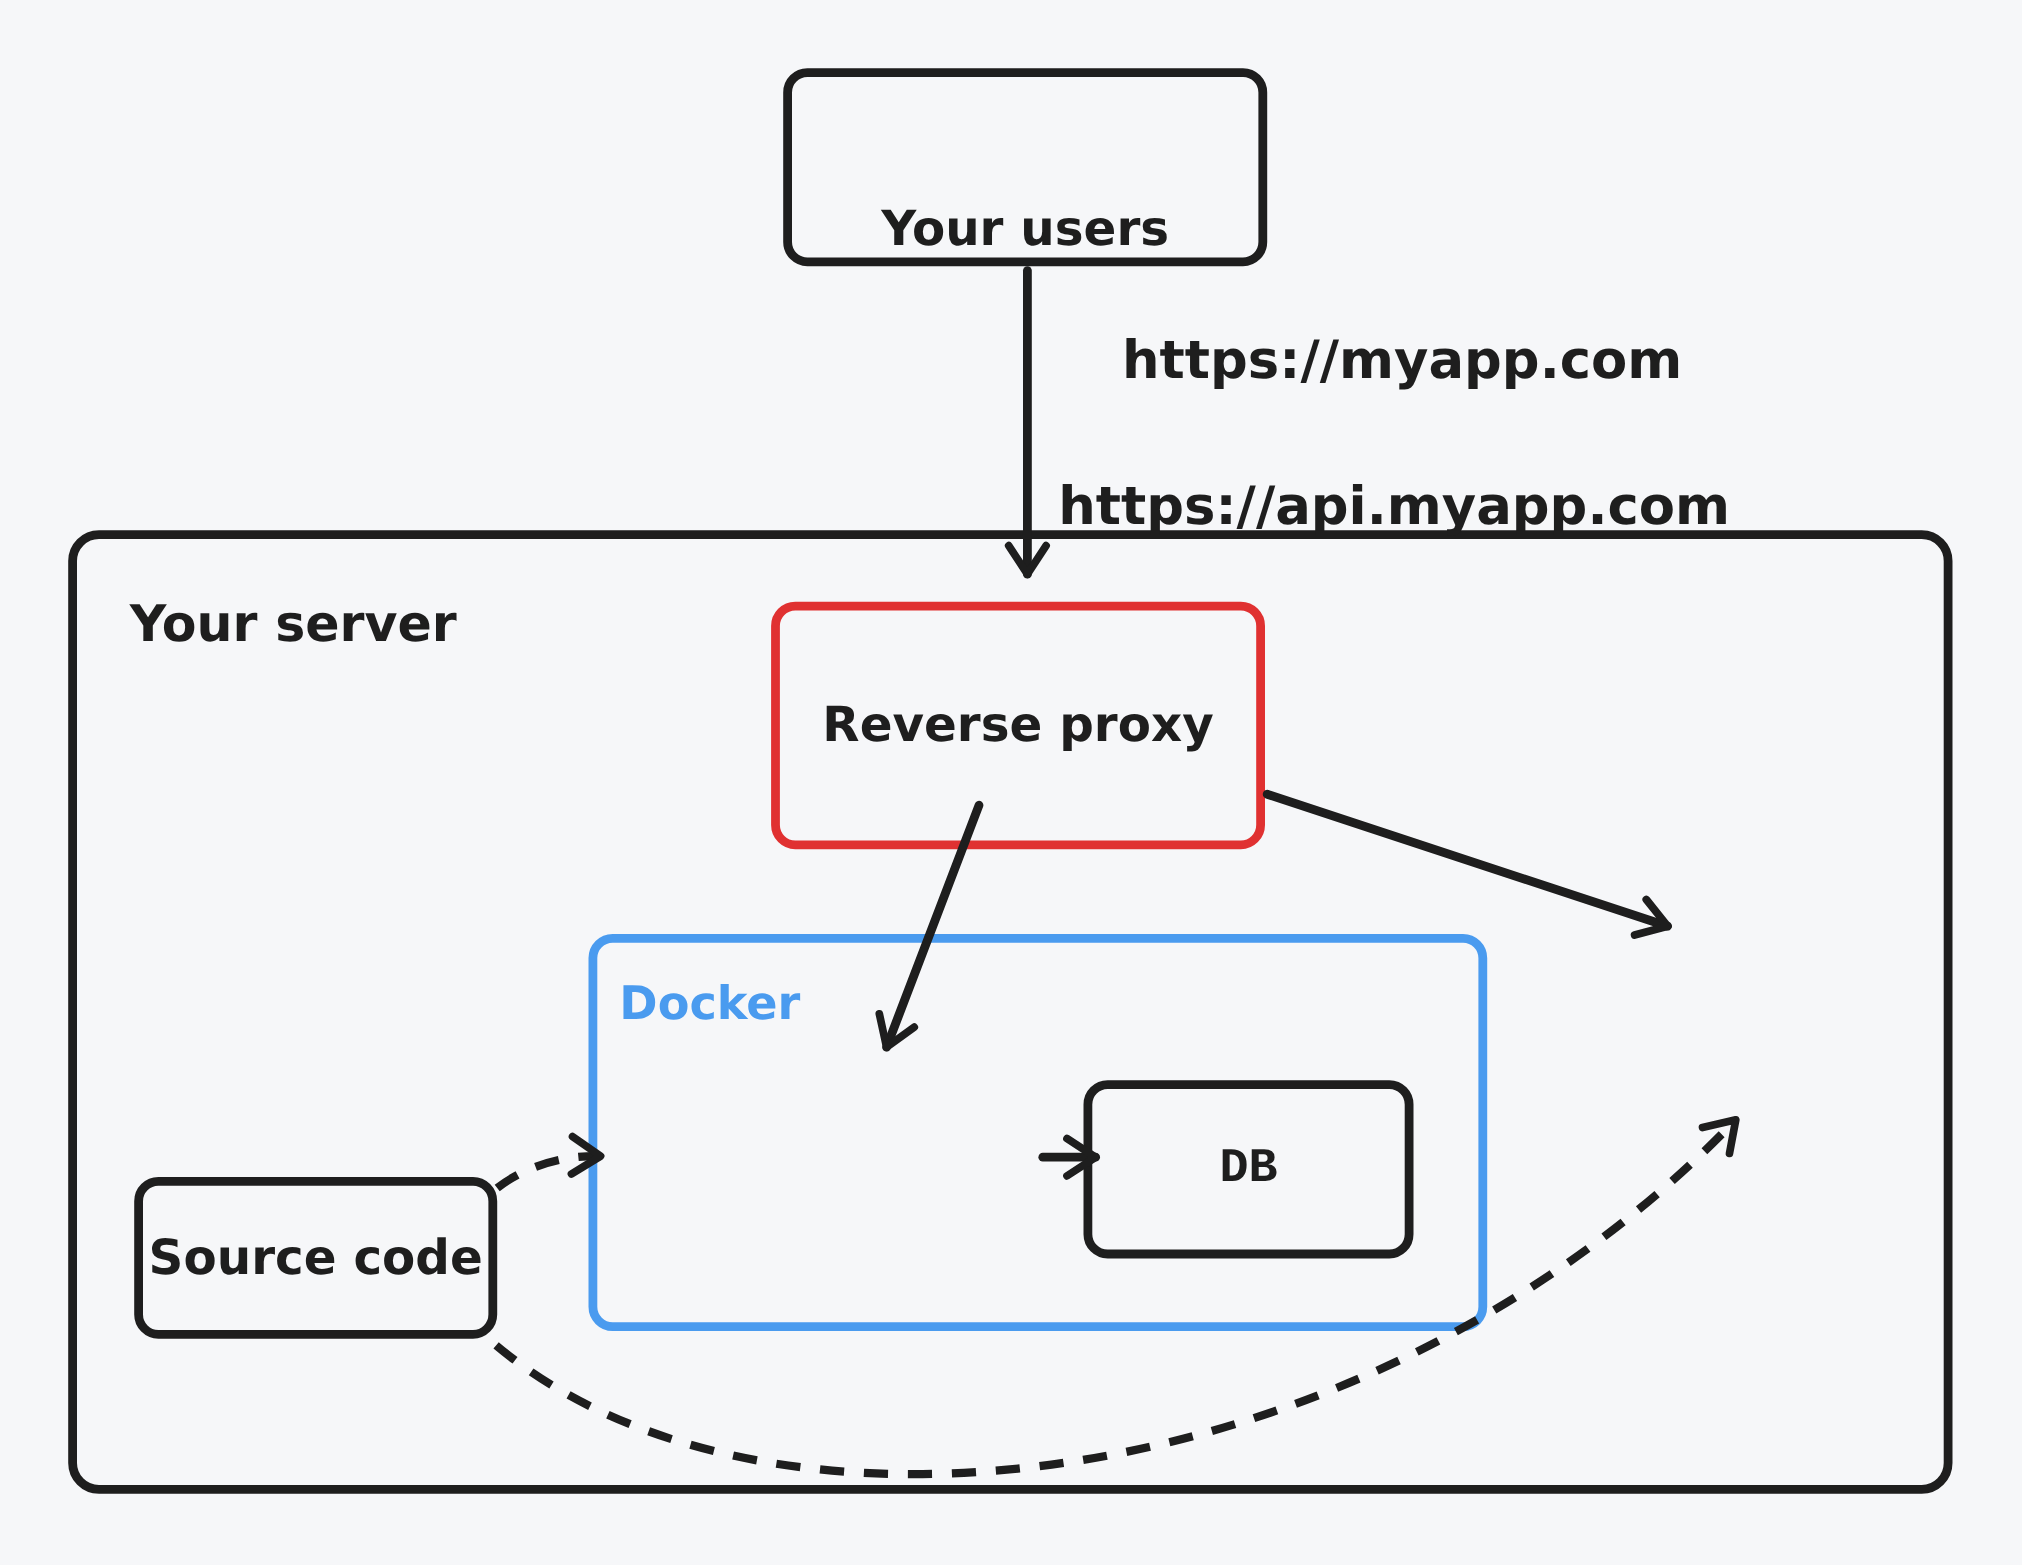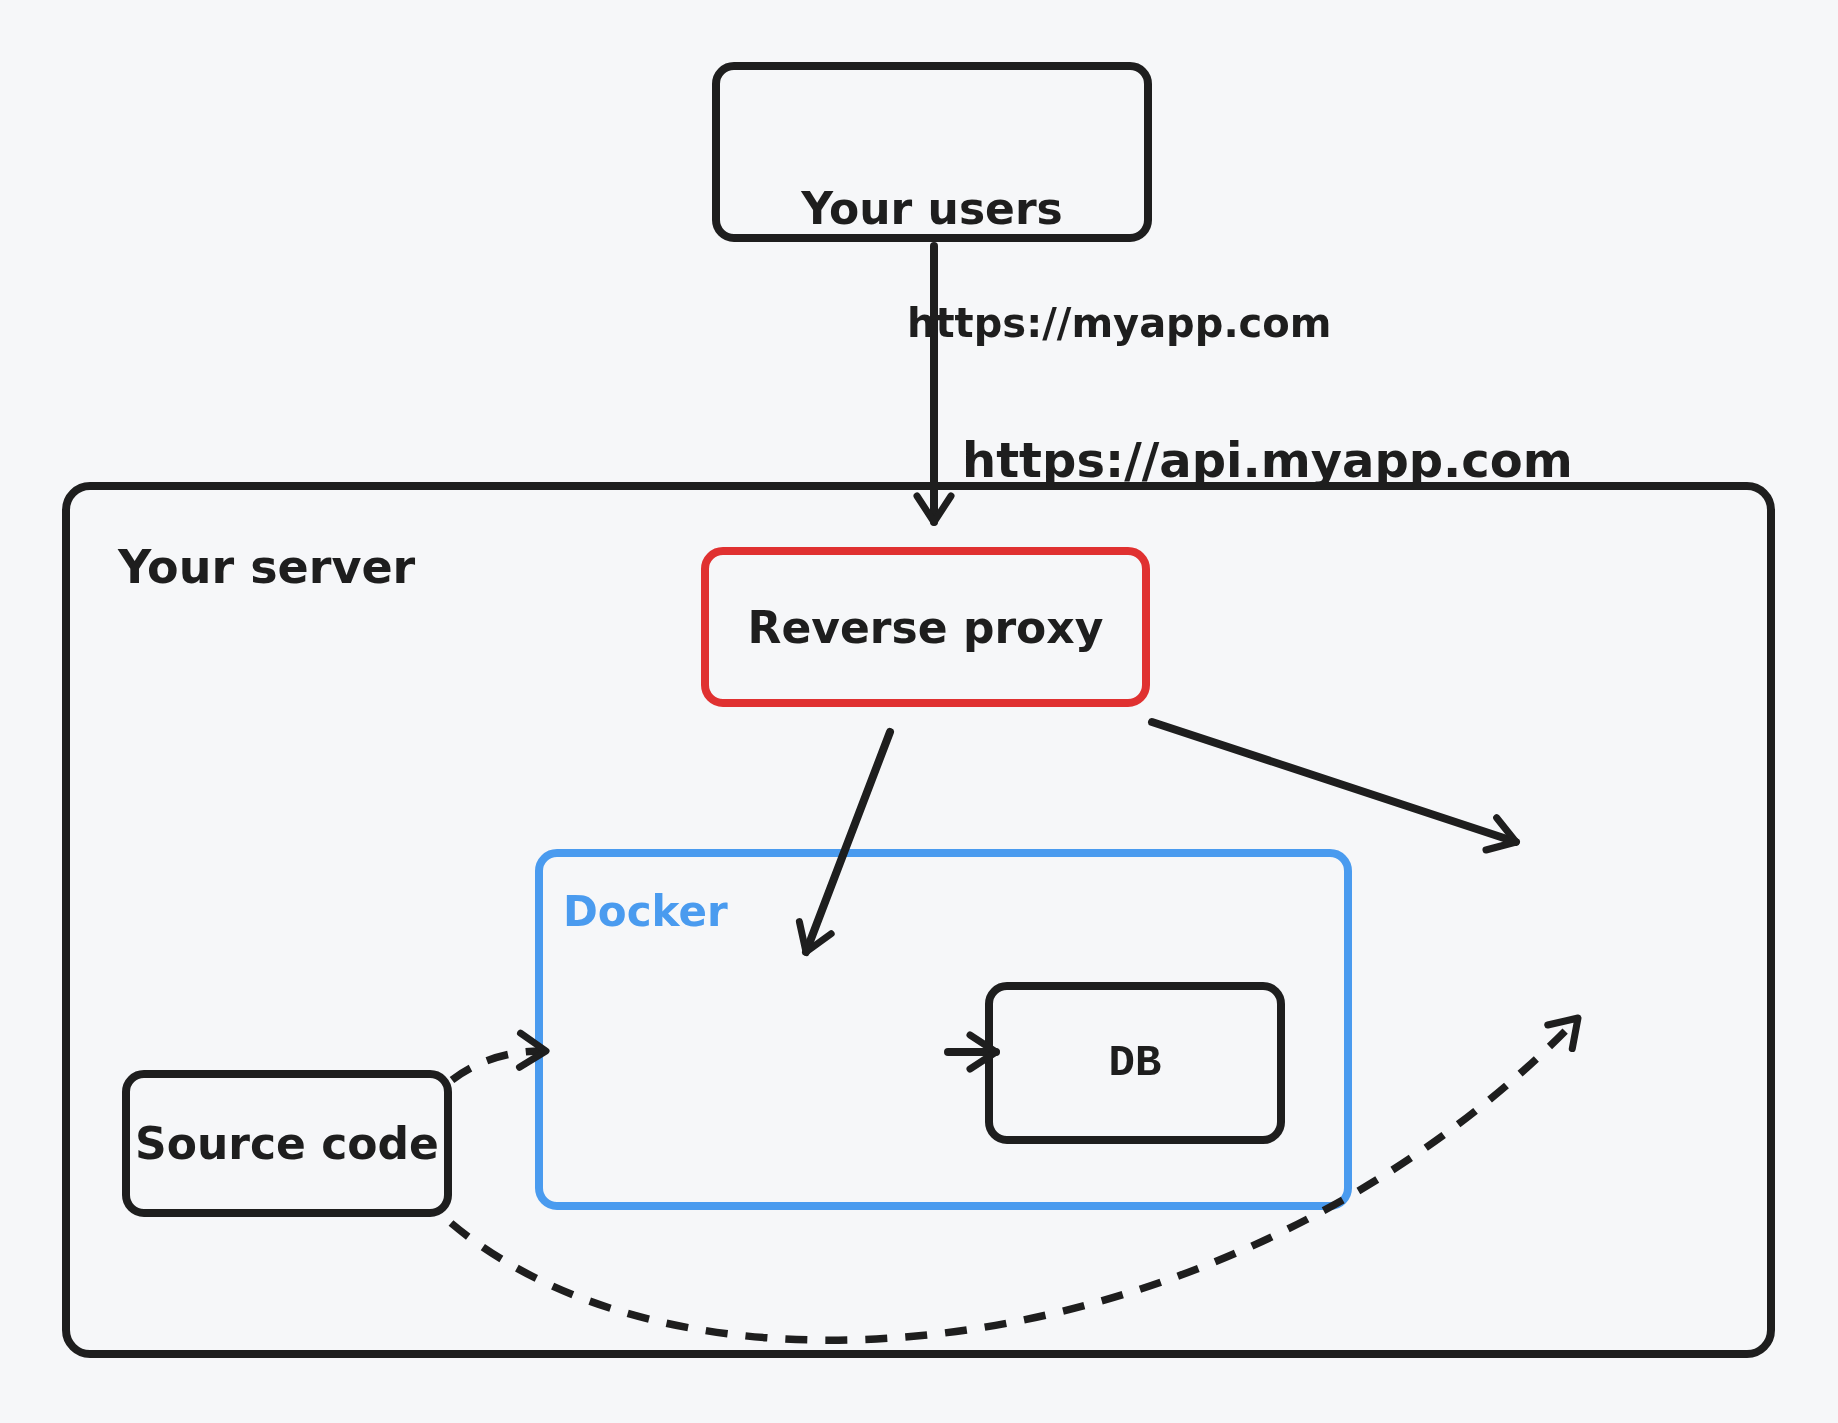--- a/index.html
+++ b/index.html
@@ -26,31 +26,31 @@
     align-items: center;
     justify-content: center;
   }
   .box .lbl { font-size: 44px; white-space: nowrap; }
 
   .flabel { position: absolute; white-space: nowrap; }
 
   
   #box-your-users   { left: 712px;  top: 62px;   width: 440px;  height: 180px; align-items: flex-end; }
   #box-your-server  { left: 62px;   top: 482px;  width: 1713px; height: 876px; border-radius: 28px; }
-  #box-reverse-proxy{ left: 701px;  top: 547px;  width: 449px;  height: 160px; border-color: var(--red, #e03131); }
+  #box-reverse-proxy{ left: 701px;  top: 547px;  width: 449px;  height: 225px; border-color: var(--red, #e03131); }
   #box-docker       { left: 535px;  top: 849px;  width: 817px;  height: 361px; border-color: var(--blue, #4a9bef); }
   #box-server-app   { left: 575px;  top: 983px;  width: 368px;  height: 139px; }
   #box-db           { left: 985px;  top: 982px;  width: 300px;  height: 162px; font-family: Liberation Mono, monospace; }
   #box-client-app   { left: 1422px; top: 853px;  width: 308px;  height: 139px; }
   #box-source-code  { left: 122px;  top: 1070px; width: 330px;  height: 147px; }
 
   
   #lbl-your-server { left: 118px; top: 540px; font-size: 46px; }
   #lbl-docker      { left: 563px; top: 872px; font-size: 42px; color: var(--blue, #4a9bef); margin-top: 15px; }
-  #lbl-url-1       { left: 907px; top: 300px; font-size: 40px; }
+  #lbl-url-1       { left: 1020px; top: 300px; font-size: 48px; }
   #lbl-url-2       { left: 962px; top: 392px; font-size: 48px; margin-top: 40px; }
 
   .arrows {
     position: absolute;
     left: 0; top: 0;
     width: 1838px; height: 1423px;
     pointer-events: none;
   }
   .arrows path.edge {
     fill: none;

